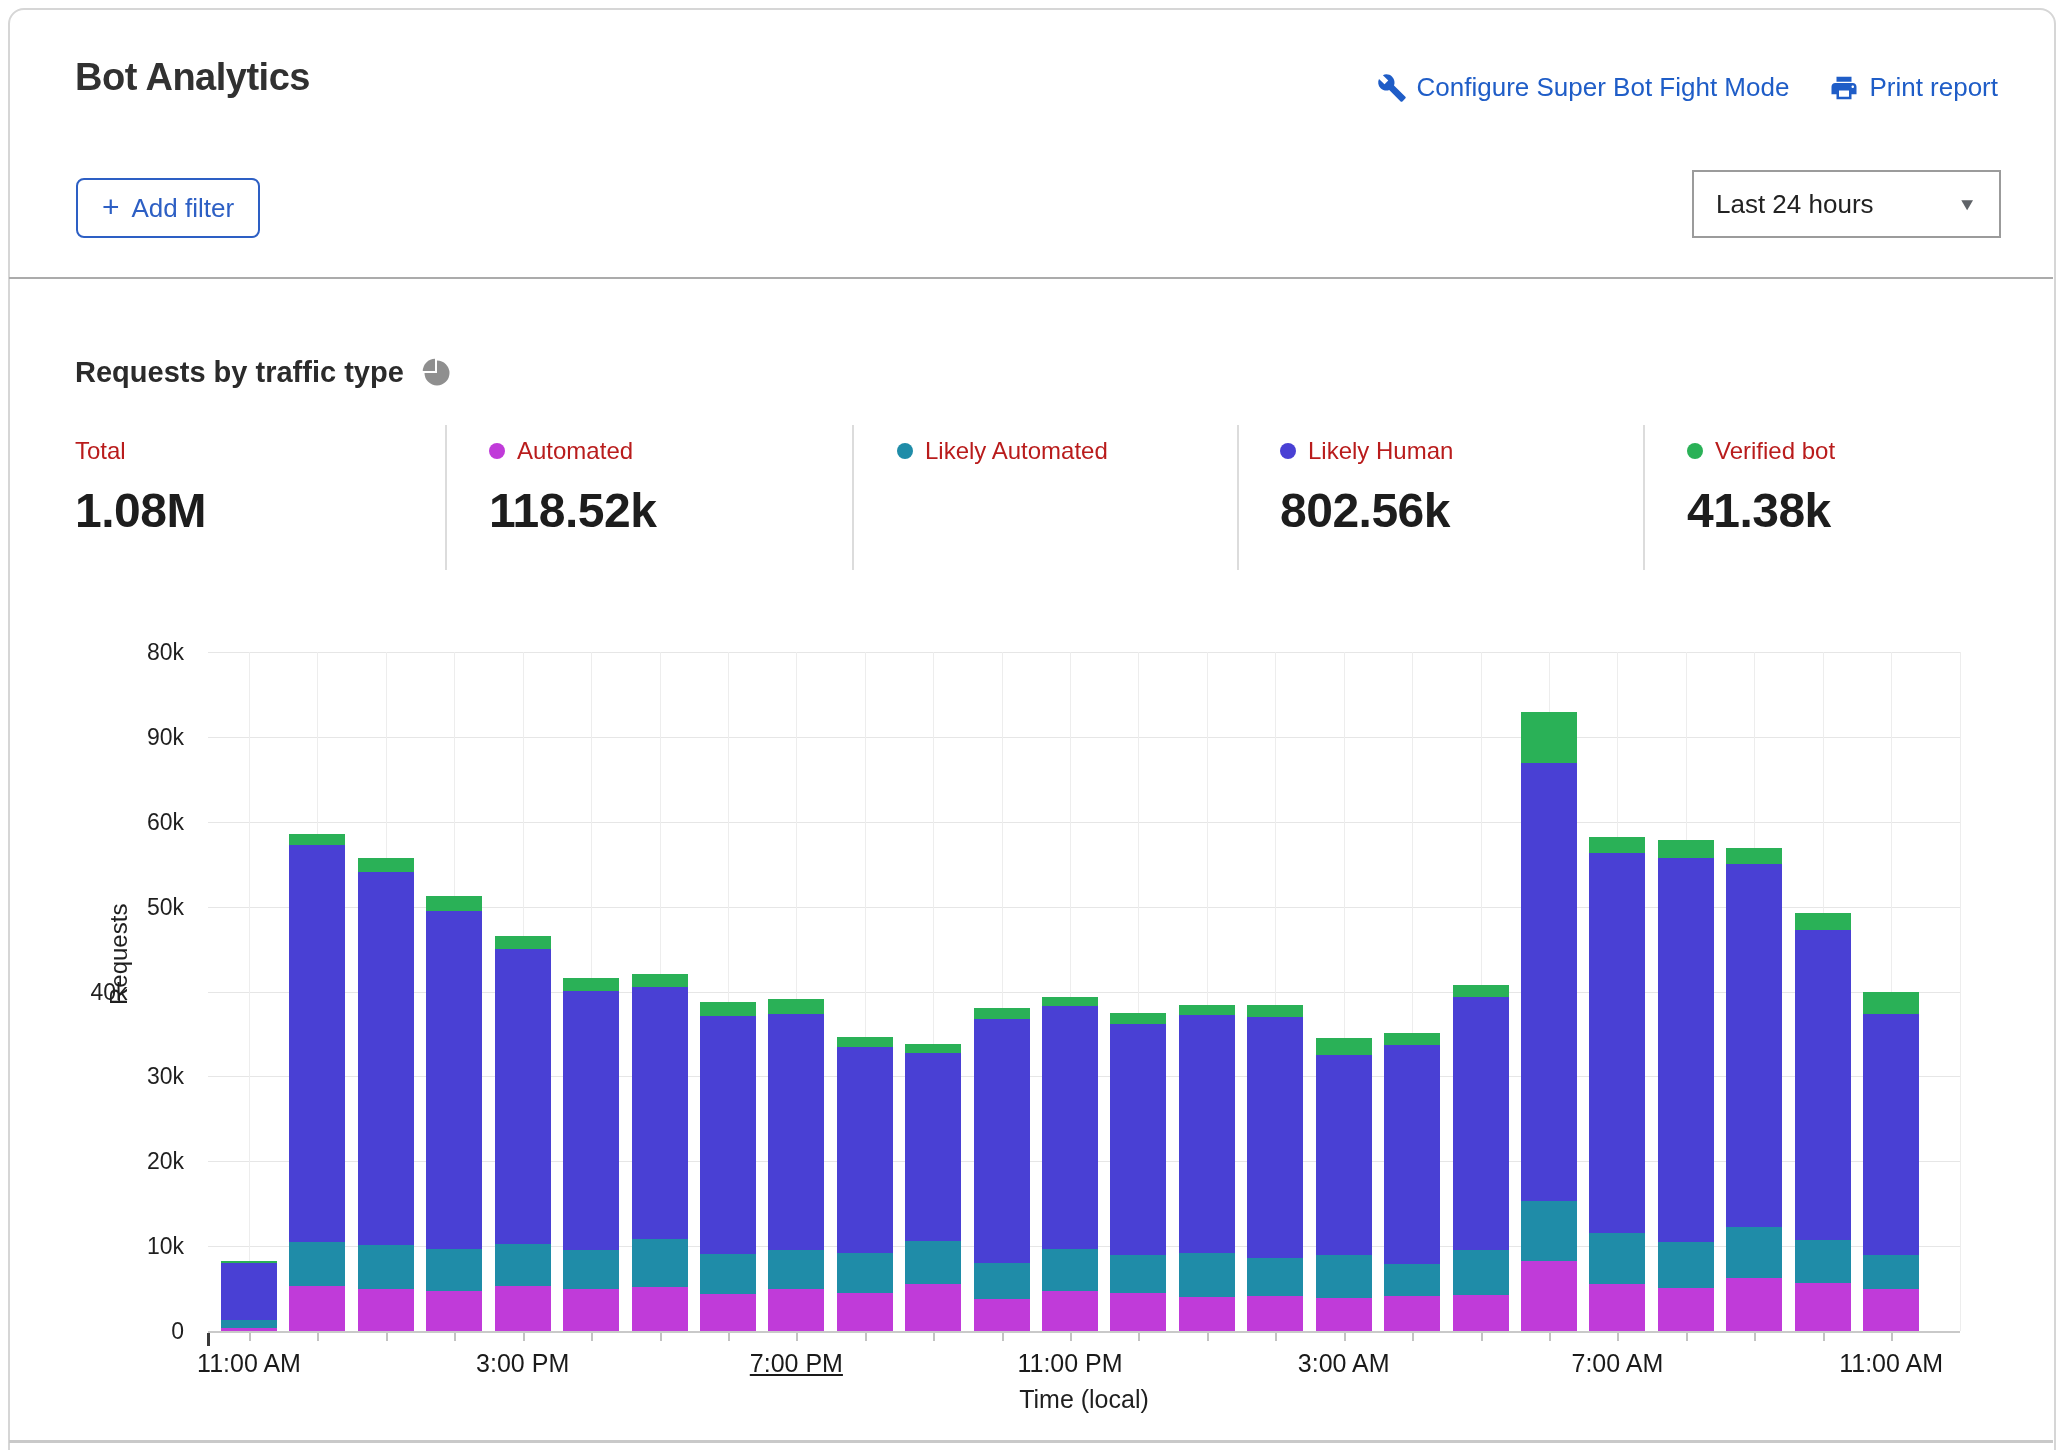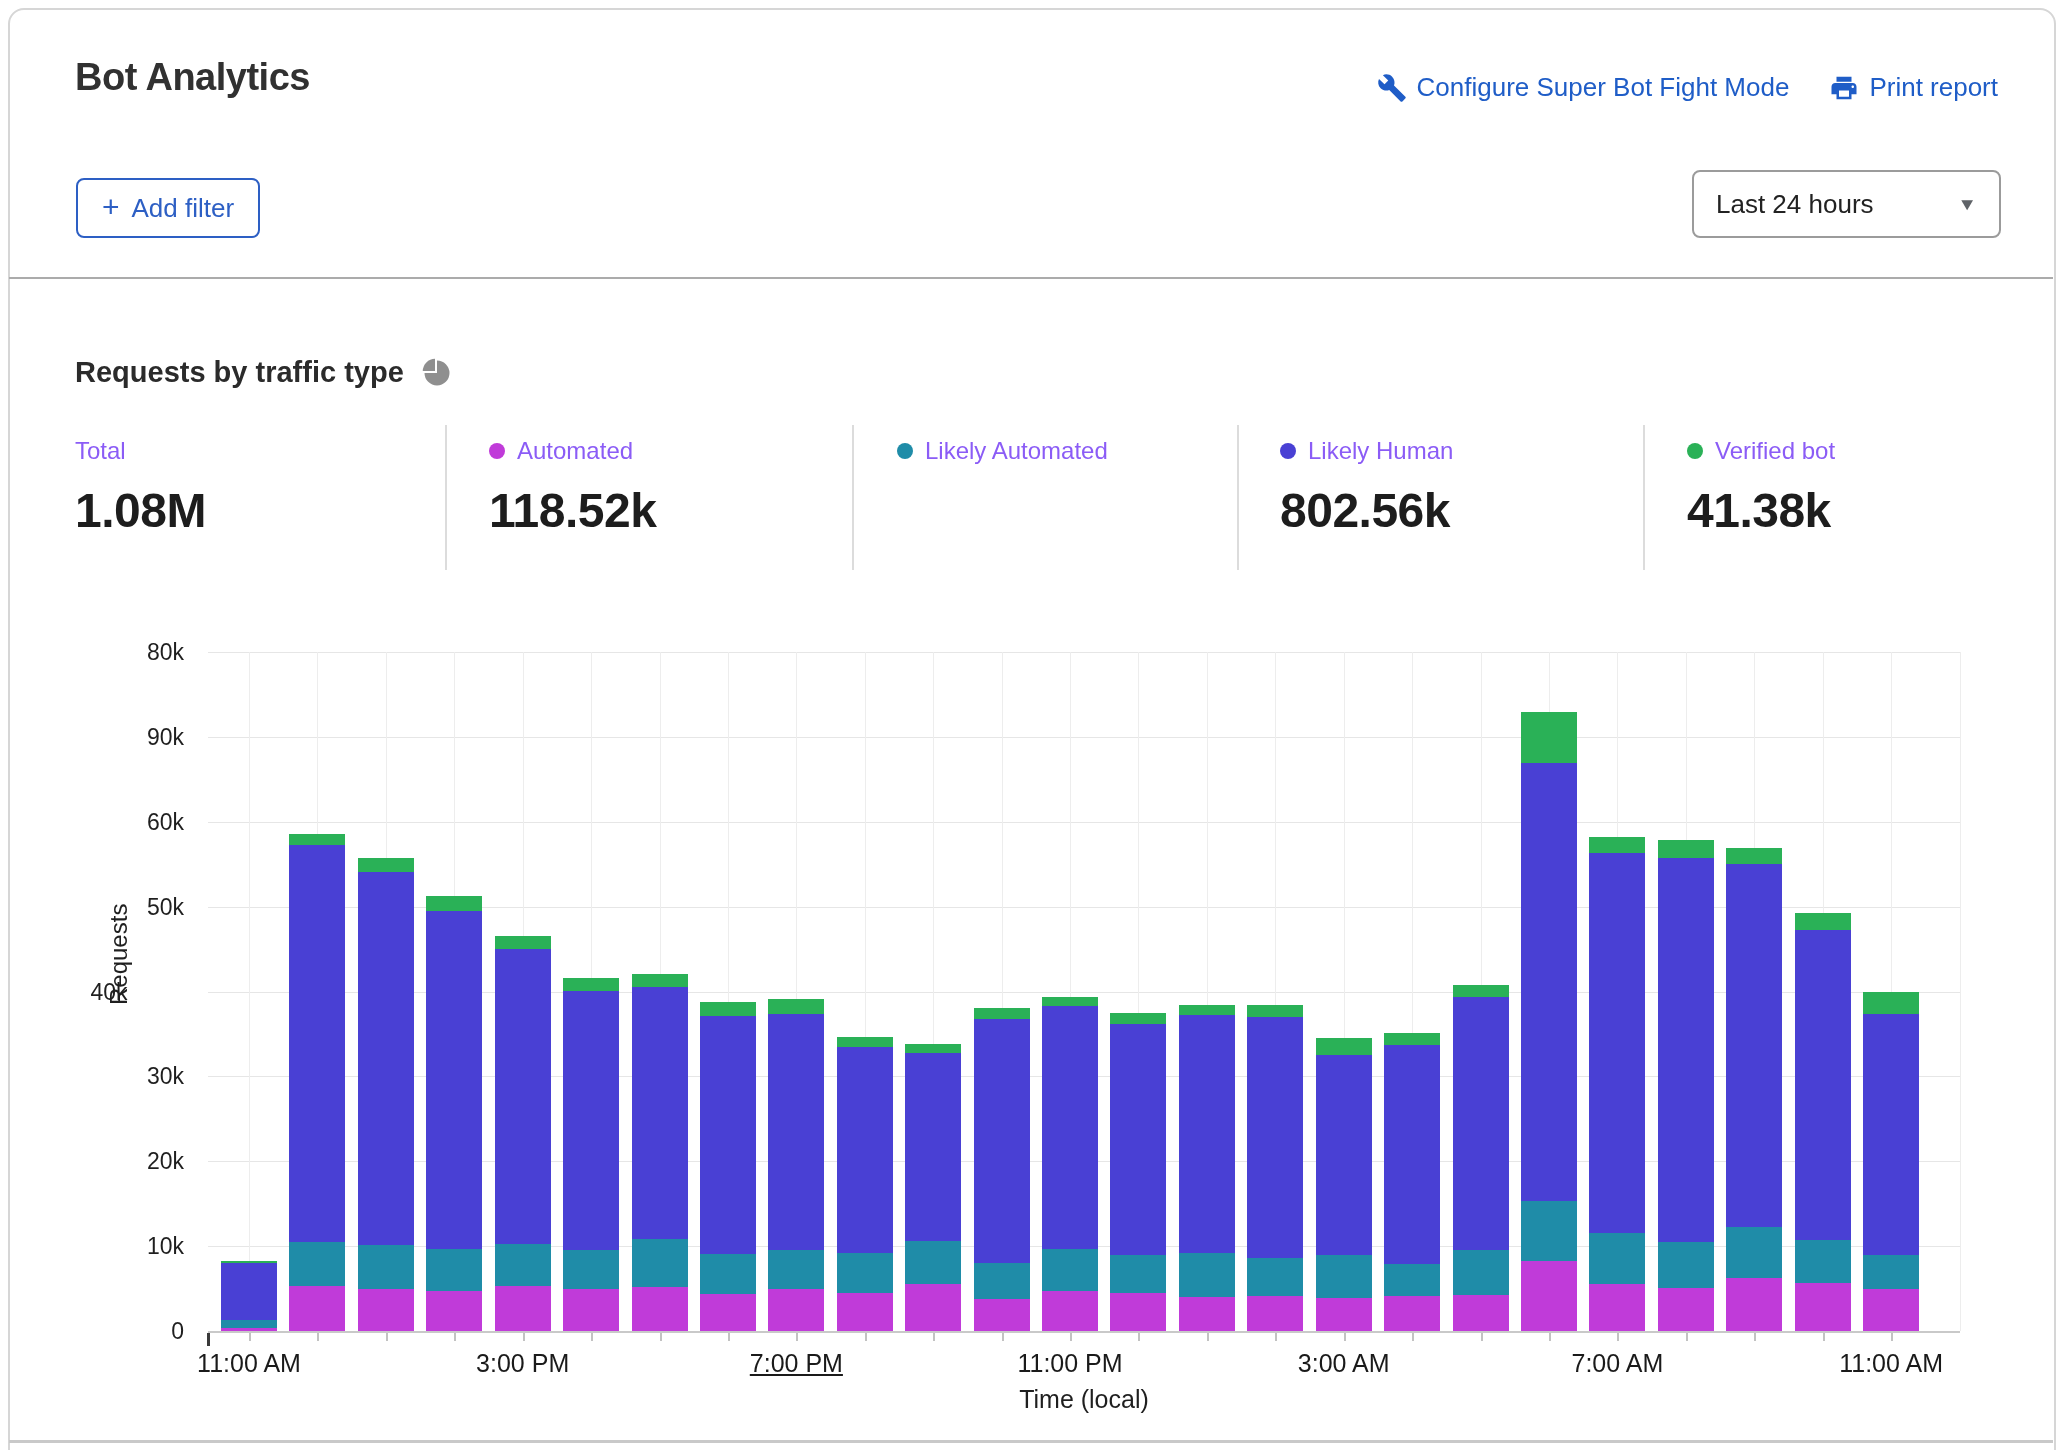--- a/index.html
+++ b/index.html
@@ -25,40 +25,40 @@
   .hlink .lbl{font-size:26px;}
   .btn-add-filter{
     position:absolute;left:76px;top:178px;height:60px;
     display:inline-flex;align-items:center;gap:12px;padding:0 24px;
     border:2px solid #2d5fc4;border-radius:8px;background:#fff;
     font-size:26px;cursor:pointer;
   }
   .btn-add-filter .plus{font-size:30px;font-weight:500;line-height:1;margin-top:-2px;}
   .select-range{
     position:absolute;left:1692px;top:170px;width:309px;height:68px;
-    border:2px solid #9b9b9b;border-radius:8px;background:#fff;
+    border:2px solid #9b9b9b;border-radius:0;background:#fff;
     display:flex;align-items:center;justify-content:space-between;
     padding:12px 22px;font-size:26px;color:#222;cursor:pointer;box-sizing:border-box;
   }
   .select-range .caret{font-size:20px;color:#5f6368;transform:scaleY(0.85);}
   .header-divider{
     position:absolute;left:9px;top:277px;width:2044px;height:2px;background:#ababab;
   }
   
   .section-title-row{
     position:absolute;left:75px;top:356px;display:flex;align-items:center;gap:18px;
   }
   .section-title{font-size:29px;font-weight:700;color:#2b2b2b;}
   
   .stats-row{position:absolute;left:0;top:425px;width:2062px;height:145px;}
   .stat{position:absolute;top:0;height:145px;}
   .stat.bordered{border-left:2px solid #dcdcdc;}
   .stat-label-row{display:flex;align-items:center;gap:12px;margin-top:12px;}
   .stat-dot{width:16px;height:16px;border-radius:50%;flex:0 0 auto;}
-  .stat-label{font-size:24px;color:#8b5cf6;}
+  .stat-label{font-size:24px;color:#b91c1c;}
   .stat-value{font-size:48px;font-weight:700;color:#1d1d1d;margin-top:18px;letter-spacing:-0.5px;}
   
   #plot{
     position:absolute;left:208px;top:652px;width:1752px;height:679px;
     border-bottom:2px solid #c9c9c9;
   }
   .hgrid{position:absolute;left:0;width:1752px;height:1px;background:#e6e6e6;}
   .vgrid{position:absolute;top:0;width:1px;height:679px;background:#ededed;}
   .bar{position:absolute;bottom:0;}
   .seg{position:absolute;left:0;width:100%;}

